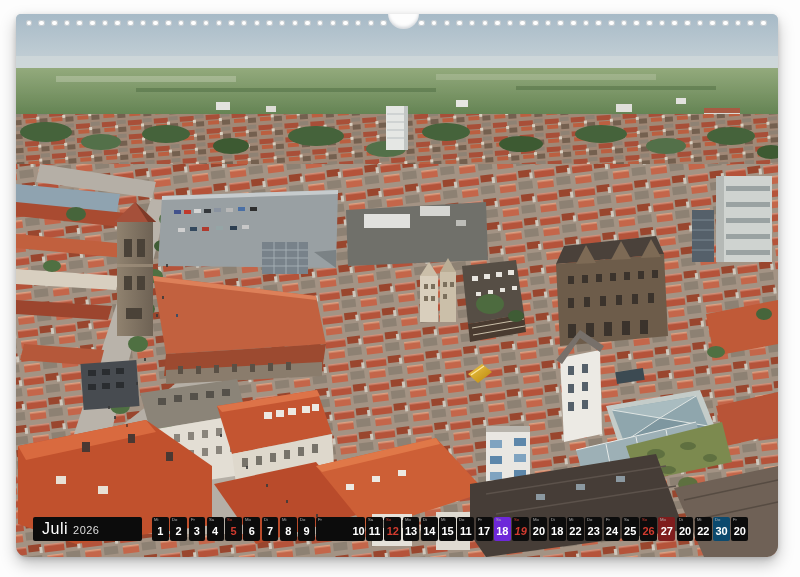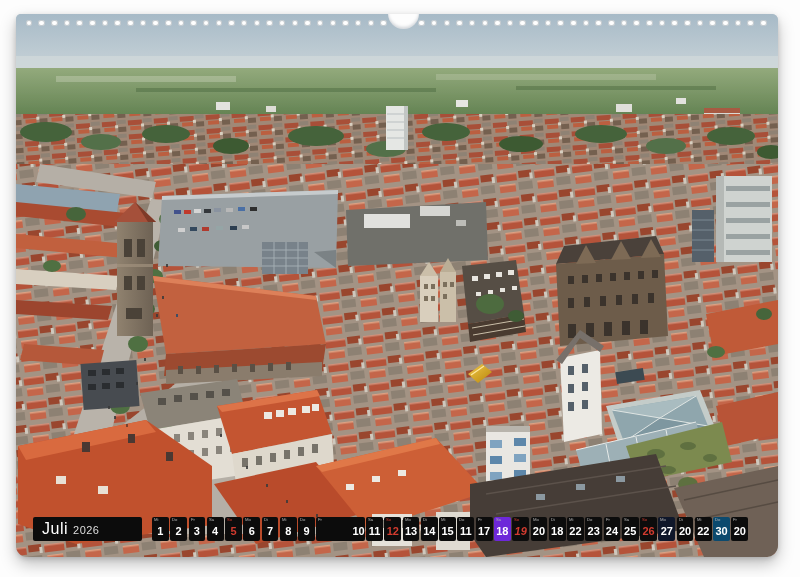--- a/index.html
+++ b/index.html
@@ -644,21 +644,21 @@
           <span class="num" style="color: rgb(255, 255, 255);">24</span>
         </div>
         <div class="day" style="background: rgb(12, 12, 12);">
           <span class="wd" style="color: rgb(181, 181, 181);">Sa</span>
           <span class="num" style="color: rgb(255, 255, 255);">25</span>
         </div>
         <div class="day" style="background: rgb(12, 12, 12);">
           <span class="wd" style="color: rgb(210, 59, 47);">So</span>
           <span class="num" style="color: rgb(210, 59, 47);">26</span>
         </div>
-        <div class="day" style="background: #0f172a;">
+        <div class="day" style="background: #7f1d1d;">
           <span class="wd" style="color: rgb(181, 181, 181);">Mo</span>
           <span class="num" style="color: rgb(255, 255, 255);">27</span>
         </div>
         <div class="day" style="background: rgb(12, 12, 12);">
           <span class="wd" style="color: rgb(181, 181, 181);">Di</span>
           <span class="num" style="color: rgb(255, 255, 255);">20</span>
         </div>
         <div class="day" style="background: rgb(12, 12, 12);">
           <span class="wd" style="color: rgb(181, 181, 181);">Mi</span>
           <span class="num" style="color: rgb(255, 255, 255);">22</span>

